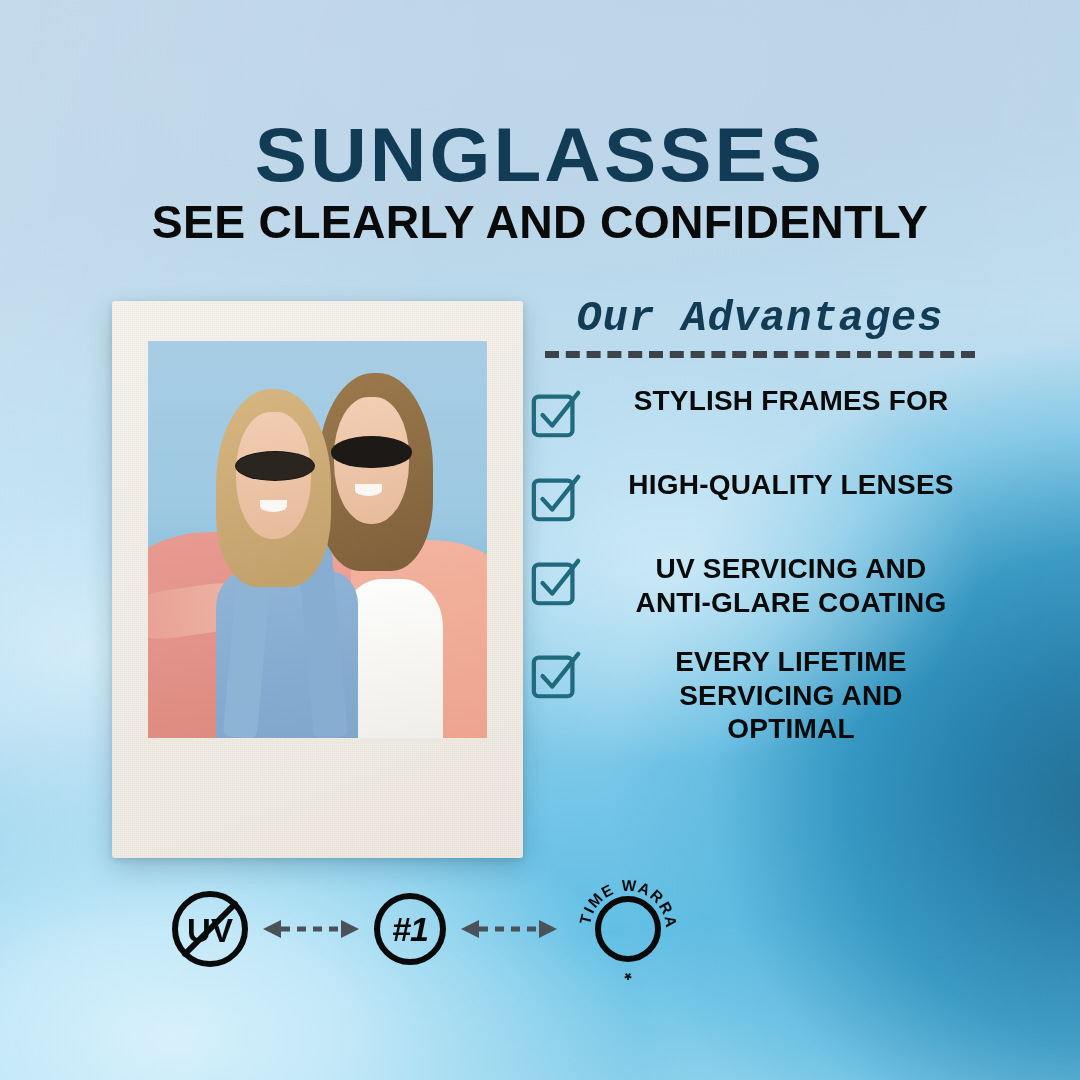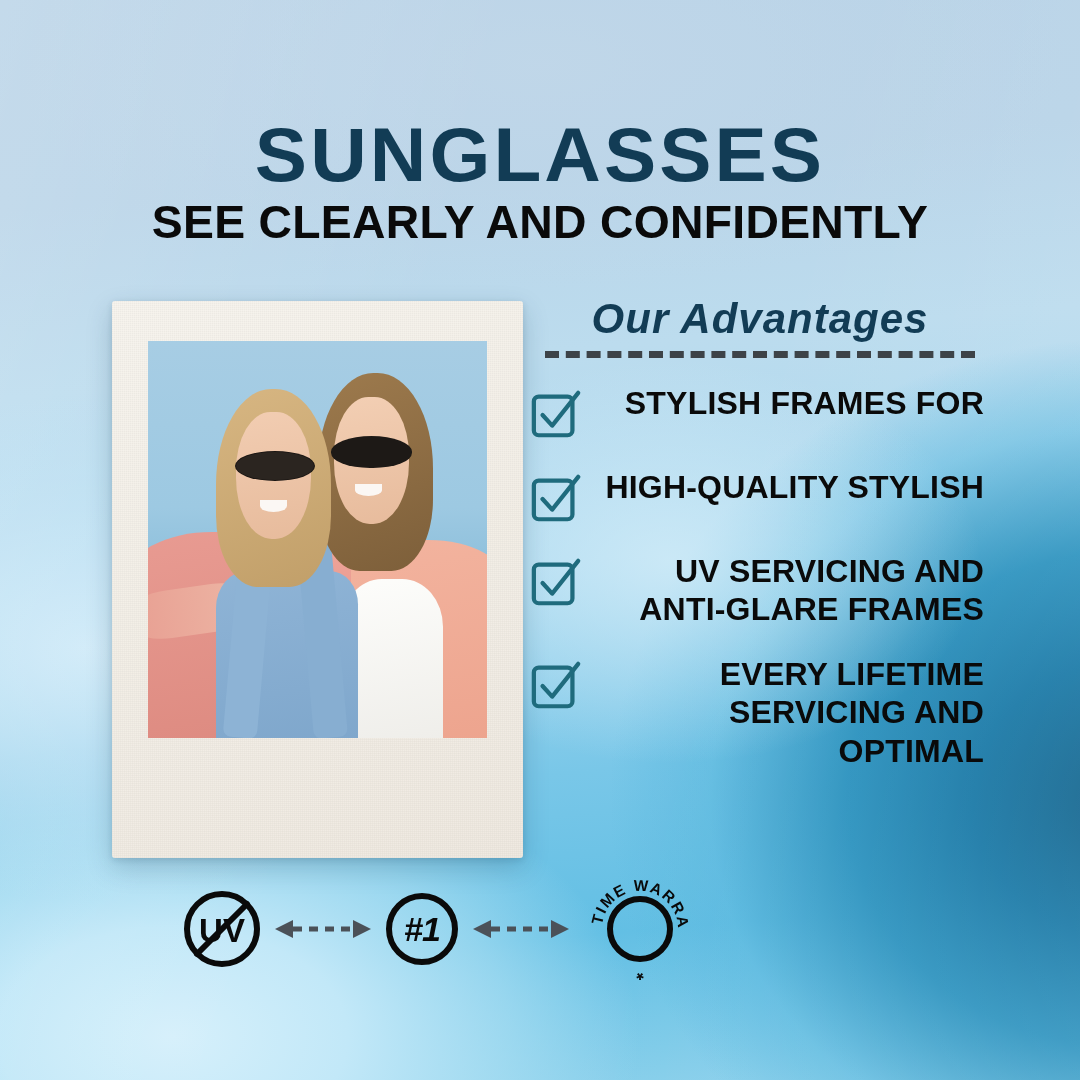--- a/index.html
+++ b/index.html
@@ -95,40 +95,40 @@
   .face-b { left:55%; top:14%; width:22%; height:32%; background:linear-gradient(170deg,#f3cfb4,#e7bb9c); border-radius:46% 46% 48% 48%; }
   .glass-a { left:26%; top:28%; width:23%; height:7%; background:#2b2520; border-radius:50%; box-shadow:0 0 0 1px #1b1613; }
   .glass-b { left:54%; top:24%; width:24%; height:8%; background:#1d1916; border-radius:50% 50% 48% 48%; }
   .smile-a { left:33%; top:40%; width:8%; height:3%; background:#fbf7f4; border-radius:0 0 50% 50%; }
   .smile-b { left:61%; top:36%; width:8%; height:3%; background:#fbf7f4; border-radius:0 0 50% 50%; }
   .arm { left:-4%; bottom:26%; width:34%; height:12%; background:linear-gradient(90deg,#e8a093,#edb5a4); border-radius:30%; transform:rotate(-8deg); }
 
   
   #adv-col { position:absolute; left:530px; top:295px; width:460px; }
   #adv-heading {
-    text-align:center; font-family:Liberation Sans, sans-serif;
+    text-align:center; font-family:Liberation Mono, monospace;
     font-style:italic; font-weight:bold;
     font-size:42px; color:#123c55; letter-spacing:1px;
   }
   #adv-divider {
     margin:8px auto 0; width:430px; height:0;
     border-top:7px dashed #3d4348;
   }
   .adv-item { display:flex; align-items:flex-start; margin-top:26px; }
   .adv-item:first-of-type { margin-top:30px; }
   .check-icon { flex:0 0 auto; width:54px; height:54px; margin-right:14px; margin-top:4px; }
   .adv-text {
-    flex:1; text-align:right; font-weight:bold; font-size:32px;
+    flex:1; text-align:center; font-weight:bold; font-size:28px;
     line-height:1.20; color:#0a0a0a; letter-spacing:0.2px;
     padding-right:6px;
   }
 
   
   #badge-row {
-    position:absolute; left:12px; top:870px; width:856px;
+    position:absolute; left:0; top:870px; width:856px;
     display:flex; align-items:center; justify-content:center;
   }
   .badge { position:relative; }
   .badge-uv { width:82px; height:82px; }
   .badge-one { width:78px; height:78px; }
   .badge-warranty { width:118px; height:118px; }
   .arrow-gap { width:104px; height:34px; margin:0 8px; }
   .badge-circle-label {
     position:absolute; inset:0; display:flex; align-items:center; justify-content:center;
     font-weight:bold; font-style:italic; font-size:34px; color:#0a0a0a;
@@ -194,34 +194,34 @@
     </div>
 
     <div class="adv-item">
       <span class="check-icon">
         <svg viewBox="0 0 56 56" width="54" height="54">
           <rect x="4" y="9" width="40" height="40" rx="5" ry="5" fill="none" stroke="#1f6b7d" stroke-width="4.4"></rect>
           <path d="M13 28 L23 39 L50 5" fill="none" stroke="#1f6b7d" stroke-width="4.4" stroke-linecap="round" stroke-linejoin="round"></path>
         </svg>
       </span>
       <span class="adv-text">
-        <span>HIGH-QUALITY STYLISH</span><br>
+        <span>HIGH-QUALITY LENSES</span><br>
       </span>
     </div>
 
     <div class="adv-item">
       <span class="check-icon">
         <svg viewBox="0 0 56 56" width="54" height="54">
           <rect x="4" y="9" width="40" height="40" rx="5" ry="5" fill="none" stroke="#1f6b7d" stroke-width="4.4"></rect>
           <path d="M13 28 L23 39 L50 5" fill="none" stroke="#1f6b7d" stroke-width="4.4" stroke-linecap="round" stroke-linejoin="round"></path>
         </svg>
       </span>
       <span class="adv-text">
         <span>UV SERVICING AND</span><br>
-        <span>ANTI-GLARE FRAMES</span>
+        <span>ANTI-GLARE COATING</span>
       </span>
     </div>
 
     <div class="adv-item">
       <span class="check-icon">
         <svg viewBox="0 0 56 56" width="54" height="54">
           <rect x="4" y="9" width="40" height="40" rx="5" ry="5" fill="none" stroke="#1f6b7d" stroke-width="4.4"></rect>
           <path d="M13 28 L23 39 L50 5" fill="none" stroke="#1f6b7d" stroke-width="4.4" stroke-linecap="round" stroke-linejoin="round"></path>
         </svg>
       </span>

